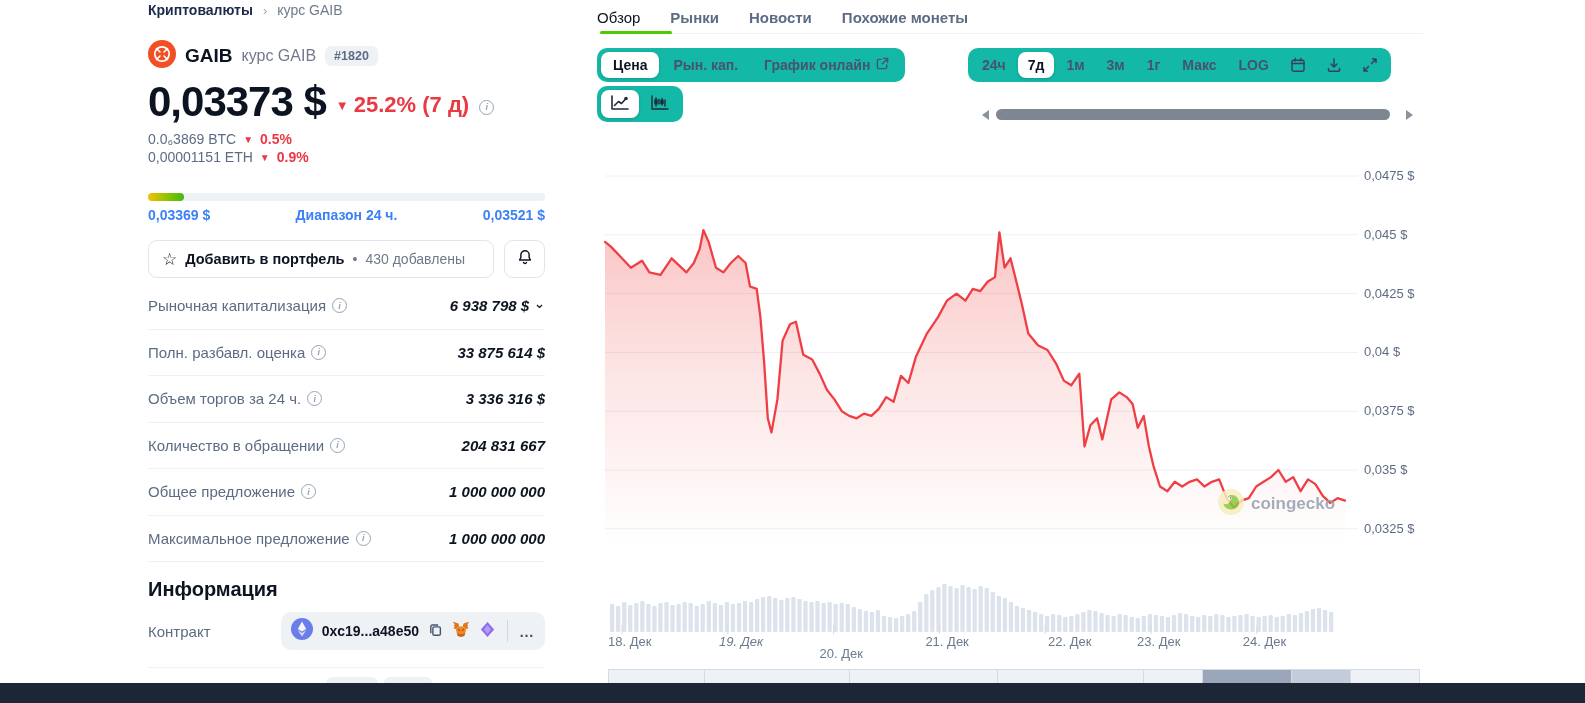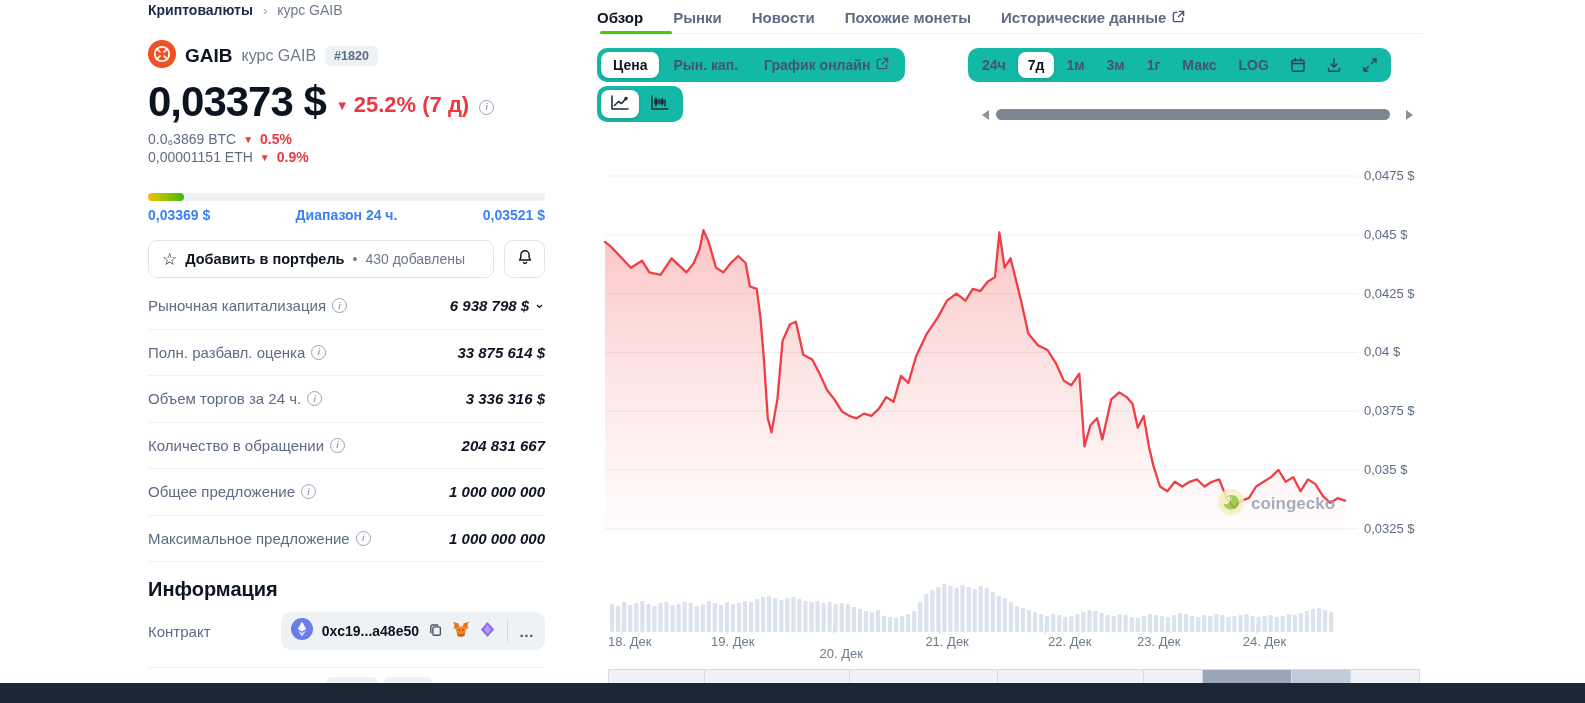--- a/index.html
+++ b/index.html
@@ -56,21 +56,21 @@
   .contract-pill { background:#eff2f5; border-radius:10px; height:38px; display:flex; align-items:center; gap:9px; padding:0 10px; }
   .addr { font-size:14px; font-weight:700; color:#0d1421; }
   .pill-div { width:1px; height:22px; background:#cfd7e2; margin:0 2px; }
   .more-dots { font-size:15px; font-weight:800; color:#465468; letter-spacing:1px; cursor:pointer; }
   .lc-divider { left:148px; top:667px; width:397px; height:1px; background:#edf0f4; }
   .cut-pill { top:677px; height:16px; background:#eff2f5; border-radius:6px; }
 
   
   .tabs { left:597px; top:2px; width:826px; height:32px; display:flex; gap:30px; align-items:center; border-bottom:1px solid #eef1f5; }
   .tab { font-size:15px; font-weight:600; color:#5d6c84; cursor:pointer; display:flex; gap:6px; align-items:center; height:32px; }
-  .tab.active { color:#0d1421; font-weight:700; }
+  .tab.active { color:#0d1421; font-weight:400; }
   .tab-underline { left:600px; top:31px; width:72px; height:3px; background:#4bcc00; border-radius:2px; }
 
   .seg-group { background:#14b8a6; border-radius:10px; padding:4px; display:flex; align-items:center; gap:2px; }
   .seg-item { font-size:14px; font-weight:700; color:#46546e; padding:5px 12px; border-radius:8px; cursor:pointer;
               display:flex; align-items:center; gap:6px; white-space:nowrap; }
   .seg-item.active { background:#fff; color:#0d1421; box-shadow:0 1px 3px rgba(13,20,33,.18); }
   .metric-group { left:597px; top:48px; }
   .ranges-group { left:968px; top:48px; }
   .ranges-group .seg-item { padding:5px 10px; }
   .icon-btn { padding:4px 9px; border-radius:8px; cursor:pointer; display:flex; align-items:center; }
@@ -266,29 +266,20 @@
       </span>
     <span class="tab">
         <span>Рынки</span>
       </span>
     <span class="tab">
         <span>Новости</span>
       </span>
     <span class="tab">
         <span>Похожие монеты</span>
       </span>
-    <span class="tab">
-        <span>Исторические данные</span>
-      <span>
-        <svg width="13" height="13" viewBox="0 0 14 14" fill="none" stroke="#46546e" stroke-width="1.5" stroke-linecap="round">
-          <path d="M5.5 2.5 H3 A1.5 1.5 0 0 0 1.5 4 V11 A1.5 1.5 0 0 0 3 12.5 H10 A1.5 1.5 0 0 0 11.5 11 V8.5"></path>
-          <path d="M8 1.5 H12.5 V6 M12.5 1.5 L6.8 7.2"></path>
-        </svg>
-      </span>
-    </span>
   </div>
   <div class="abs tab-underline"></div>
 
   <div class="abs seg-group metric-group">
     <span class="seg-item active">
         <span>Цена</span>
       </span>
     <span class="seg-item">
         <span>Рын. кап.</span>
       </span>
@@ -526,21 +517,21 @@
       <span style="top: 23px; left: 4px;">0,0475 $</span>
       <span style="top: 81.8px; left: 4px;">0,045 $</span>
       <span style="top: 140.6px; left: 4px;">0,0425 $</span>
       <span style="top: 199.4px; left: 4px;">0,04 $</span>
       <span style="top: 258.2px; left: 4px;">0,0375 $</span>
       <span style="top: 317px; left: 4px;">0,035 $</span>
       <span style="top: 375.8px; left: 4px;">0,0325 $</span>
     </div>
   <div class="abs x-labels" id="x-labels">
       <span style="left: 6px; top: 0px;">18. Дек</span>
-      <span style="left: 109px; top: 0px;">19. Дек</span>
+      <span style="left: 117px; top: 0px; font-style: italic;">19. Дек</span>
       <span style="left: 217.6px; top: 12px;">20. Дек</span>
       <span style="left: 323.4px; top: 0px;">21. Дек</span>
       <span style="left: 446px; top: 0px;">22. Дек</span>
       <span style="left: 535px; top: 0px;">23. Дек</span>
       <span style="left: 640.8px; top: 0px;">24. Дек</span>
     </div>
 
   <div class="abs watermark">
     <span>
       <svg width="26" height="26" viewBox="0 0 26 26">

